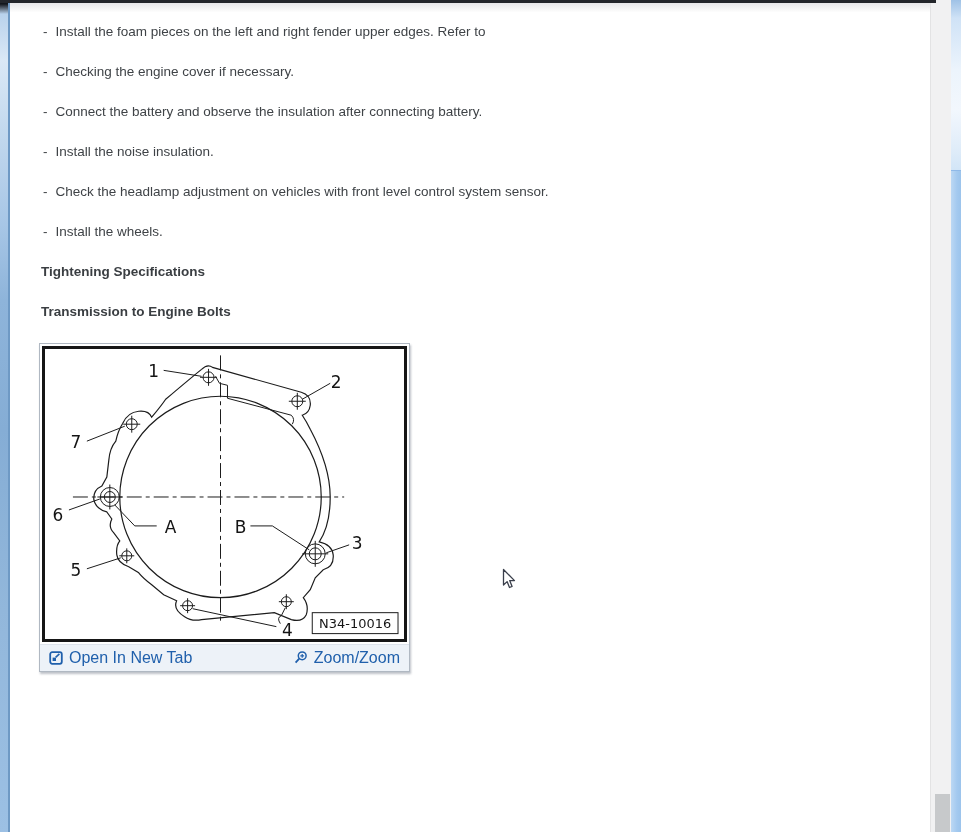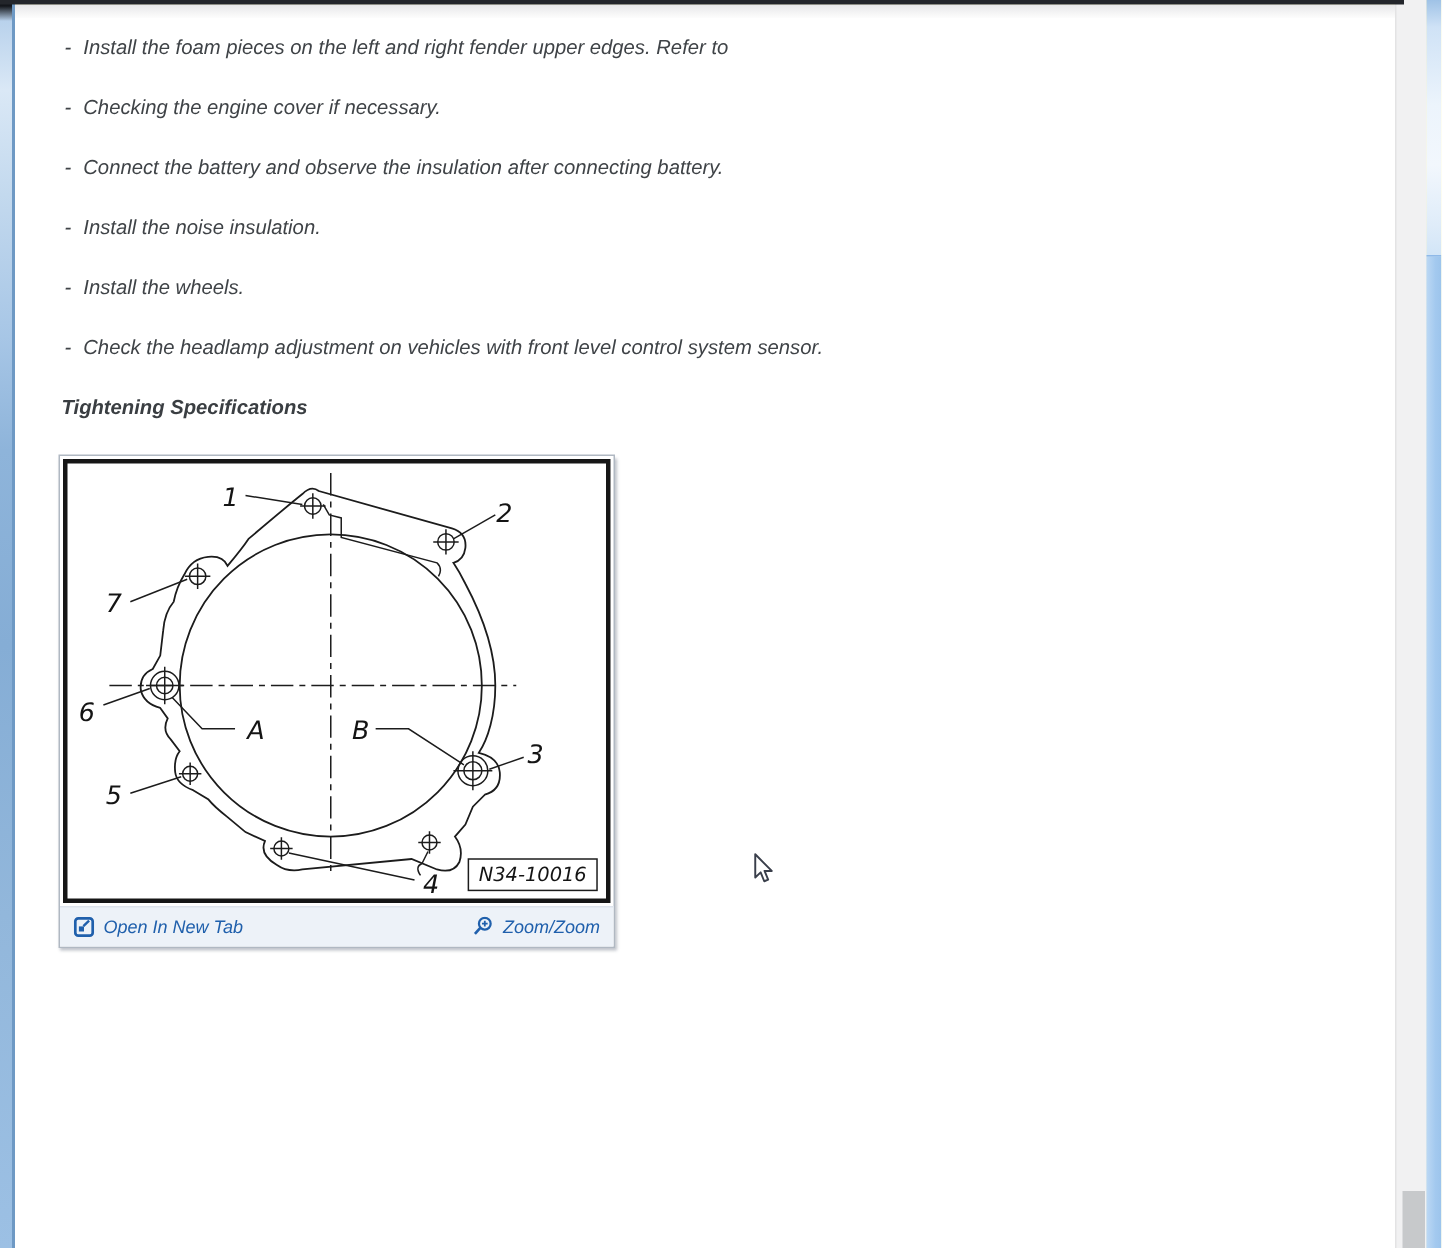--- a/index.html
+++ b/index.html
@@ -1,19 +1,19 @@
 <!DOCTYPE html>
 <html><head>
 <meta charset="utf-8">
 <style>
   * { margin:0; padding:0; box-sizing:border-box; }
   html,body { width:961px; height:832px; overflow:hidden; }
   body { font-family:"Liberation Sans", sans-serif; background:#fff; }
 
-  .screen { position:relative; width:961px; height:832px; background:#fef9c3; overflow:hidden;font-style:italic; }
+  .screen { position:relative; width:961px; height:832px; background:#fca5a5; overflow:hidden; }
 
   
   .top-border { position:absolute; left:0; top:0; width:936px; height:3px; background:#23262b; z-index:6; }
   .left-edge { position:absolute; left:0; top:0; width:10px; height:832px; z-index:5;
     border-right:2px solid #6e99c4;
     background:linear-gradient(180deg,#14171c 0px,#14171c 4px,#b9d2ec 14px,#dae8f6 60px,#c3d9ee 130px,
       #a7c6e6 225px,#8eb4da 300px,#85add5 430px,#92b7db 610px,#9cc0e4 832px); }
 
   
   .inner-scrollbar { position:absolute; left:930px; top:0; width:21px; height:832px; background:#f1f1f2; z-index:4; border-left:1px solid #e3e3e4; }
@@ -35,21 +35,21 @@
   p.hd { margin:0 0 20px 0; font-weight:bold; color:#3a3e42; }
   a.lnk { color:#2d77c4; text-decoration:none; cursor:pointer; }
 
   
   .fig-card { margin-top:21px; margin-left:-2px; width:371px; border:1px solid #b0b8c2; background:#fff;
     box-shadow:1px 2px 2px rgba(110,120,135,.45); }
   .fig-img { margin:2px; border:3px solid #161616; height:296px; background:#fff; overflow:hidden; }
   .fig-img svg { display:block; width:100%; height:100%; }
   .fig-footer { height:27px; background:#edf2f8; border-top:1px solid #dde3ec;
     display:flex; justify-content:space-between; align-items:center; padding:0 9px; }
-  a.flnk { display:inline-flex; align-items:center; gap:6px; color:#2060ac; font-size:12px; text-decoration:none; cursor:pointer; }
+  a.flnk { display:inline-flex; align-items:center; gap:6px; color:#2060ac; font-size:16px; text-decoration:none; cursor:pointer; }
   a.flnk svg { flex:0 0 auto; }
 
   
   .dwg { stroke:#1c1c1c; fill:none; stroke-width:1.2; }
   .dwg-thin { stroke:#1c1c1c; fill:none; stroke-width:1; }
   .cl { stroke:#1c1c1c; fill:none; stroke-width:1; stroke-dasharray:15 4 4 4; }
   .dwg-txt { font-family:"DejaVu Sans", sans-serif; font-size:17px; fill:#141414; }
   .dwg-txt-small { font-family:"DejaVu Sans", sans-serif; font-size:13px; fill:#141414; }
 
   .cursor { position:absolute; left:502px; top:568px; z-index:9; pointer-events:none; }
@@ -66,25 +66,26 @@
       <p class="li"><span class="dash">-</span><span>Install the foam pieces on the left and right fender upper edges. Refer to</span></p>
 
       <p class="li"><span class="dash">-</span><span>Checking the engine cover if necessary.</span></p>
 
       <p class="li"><span class="dash">-</span><span>Connect the battery and observe the insulation after connecting battery.</span></p>
 
 
 
       <p class="li"><span class="dash">-</span><span>Install the noise insulation.</span></p>
 
+      <p class="li"><span class="dash">-</span><span>Check the headlamp adjustment on vehicles with front level control system sensor.</span></p>
+
       <p class="li"><span class="dash">-</span><span>Install the wheels.</span></p>
 
-      <p class="li"><span class="dash">-</span><span>Check the headlamp adjustment on vehicles with front level control system sensor.</span></p>
-
       <p class="hd">Tightening Specifications</p>
+      <p class="hd">Transmission to Engine Bolts</p>
 
       <div class="fig-card">
         <div class="fig-img">
           <svg viewBox="0 0 360 290" xmlns="http://www.w3.org/2000/svg">
 
             <line class="cl" x1="176" y1="6" x2="176" y2="276"></line>
             <line class="cl" x1="28" y1="148" x2="300" y2="148"></line>
 
             <circle class="dwg" cx="176" cy="148" r="101"></circle>
 

